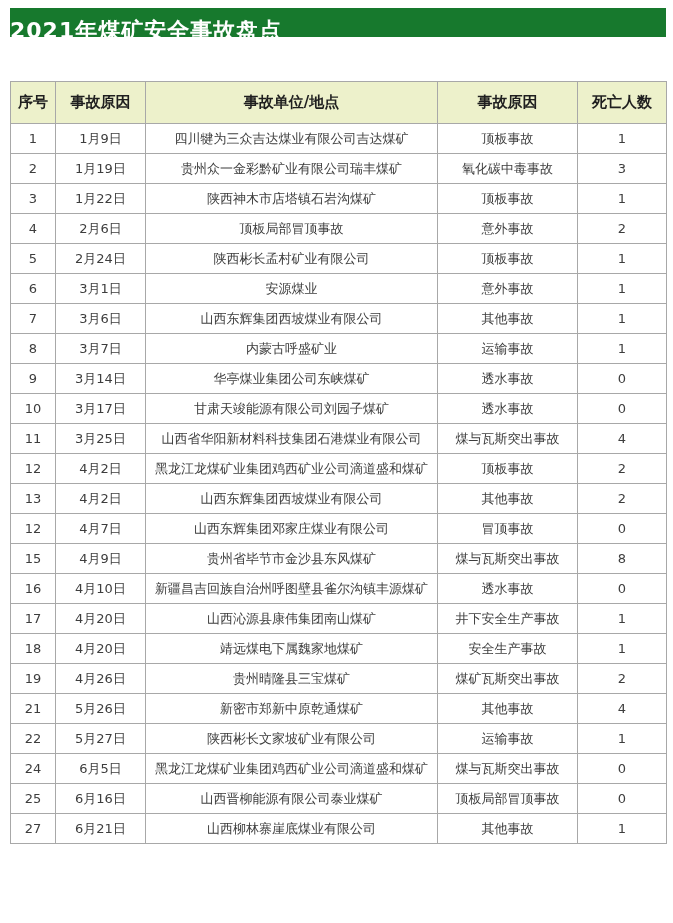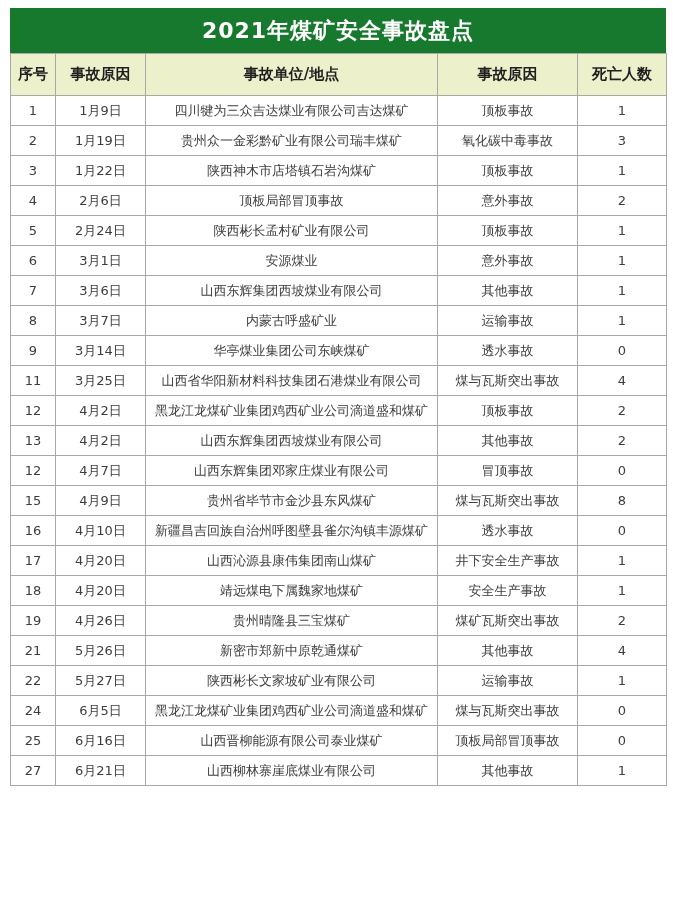--- a/index.html
+++ b/index.html
@@ -6,31 +6,32 @@
   html, body {
     width: 673px; height: 923px;
     background: #ffffff;
     font-family: "DejaVu Sans", "Liberation Sans", sans-serif;
   }
   .page {
     width: 673px; height: 923px;
     padding: 8px 7px 0 10px;
   }
   .title-bar {
-    width: 656px; height: 45px;
+    width: 656px; height: 29px;
     background: #17792d;
     color: #ffffff;
     font-size: 22px; font-weight: bold;
-    text-align: center; line-height: 45px;
+    line-height: 45px;
     letter-spacing: 1px;
   }
   table.accident-table {
     width: 656px;
     border-collapse: collapse;
     table-layout: fixed;
+    margin-top: 44px;
   }
   table.accident-table th, table.accident-table td {
     border: 1px solid #a8a8a8;
     text-align: center;
     vertical-align: middle;
     overflow: hidden;
     white-space: nowrap;
   }
   table.accident-table thead th {
     background: #edf1cb;
@@ -131,20 +132,27 @@
           <td>1</td>
         </tr>
         <tr>
           <td>9</td>
           <td>3月14日</td>
           <td>华亭煤业集团公司东峡煤矿</td>
           <td>透水事故</td>
           <td>0</td>
         </tr>
         <tr>
+          <td>10</td>
+          <td>3月17日</td>
+          <td>甘肃天竣能源有限公司刘园子煤矿</td>
+          <td>透水事故</td>
+          <td>0</td>
+        </tr>
+        <tr>
           <td>11</td>
           <td>3月25日</td>
           <td>山西省华阳新材料科技集团石港煤业有限公司</td>
           <td>煤与瓦斯突出事故</td>
           <td>4</td>
         </tr>
         <tr>
           <td>12</td>
           <td>4月2日</td>
           <td>黑龙江龙煤矿业集团鸡西矿业公司滴道盛和煤矿</td>

